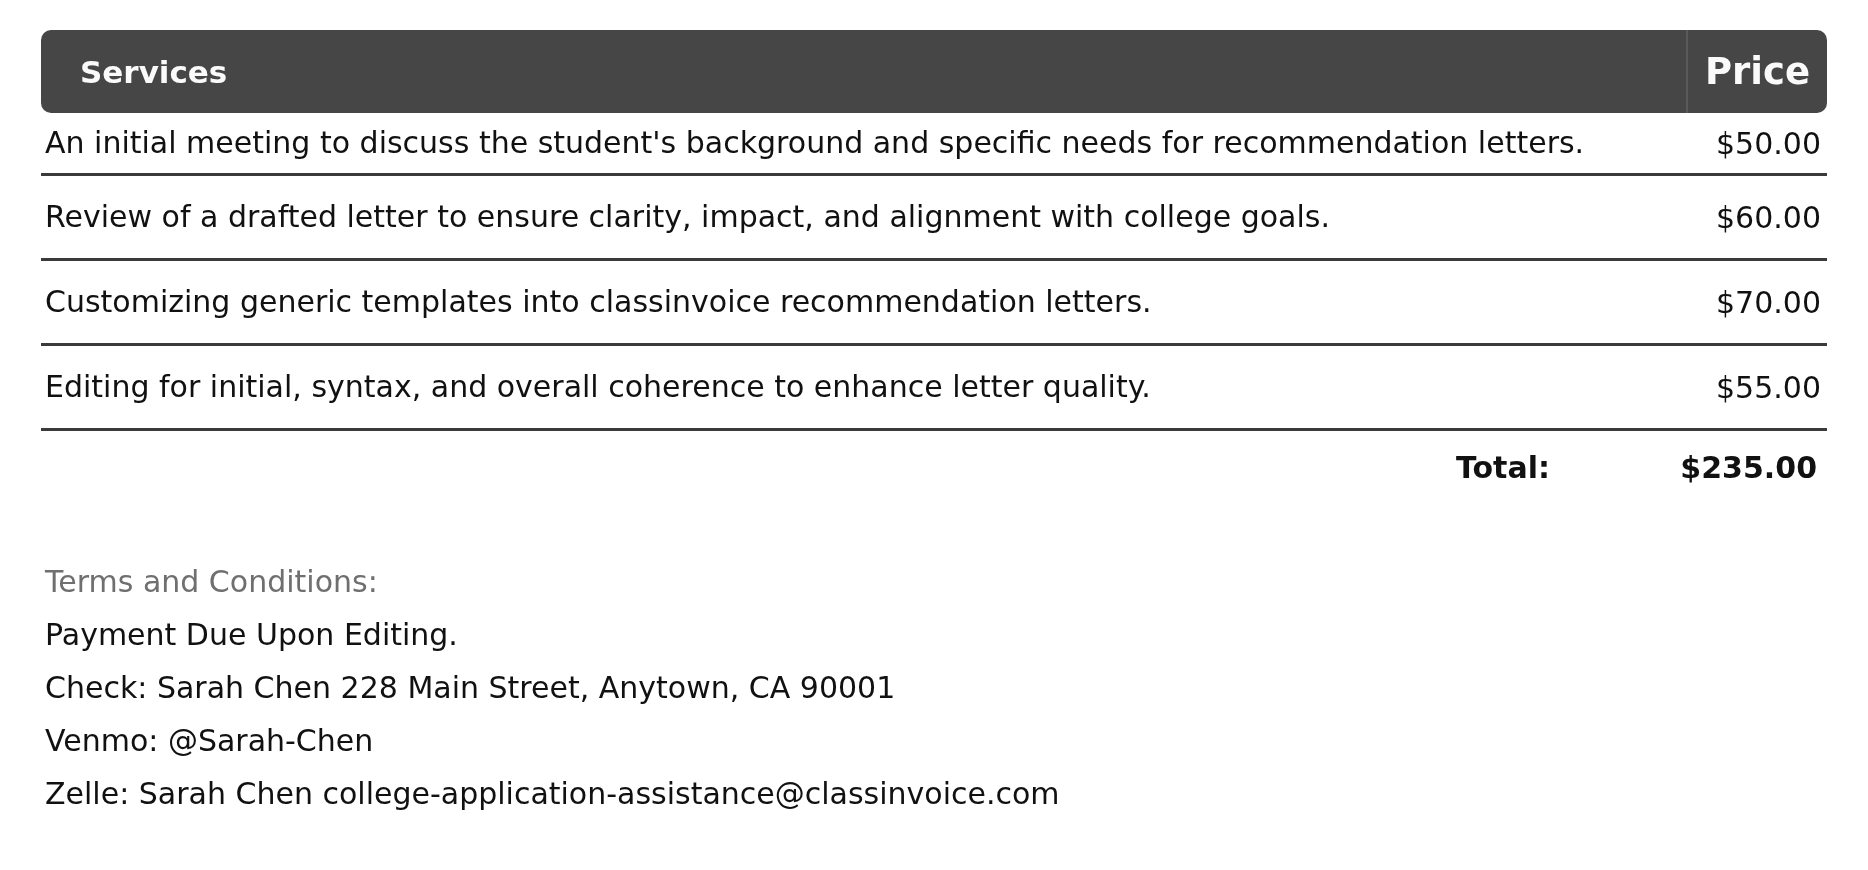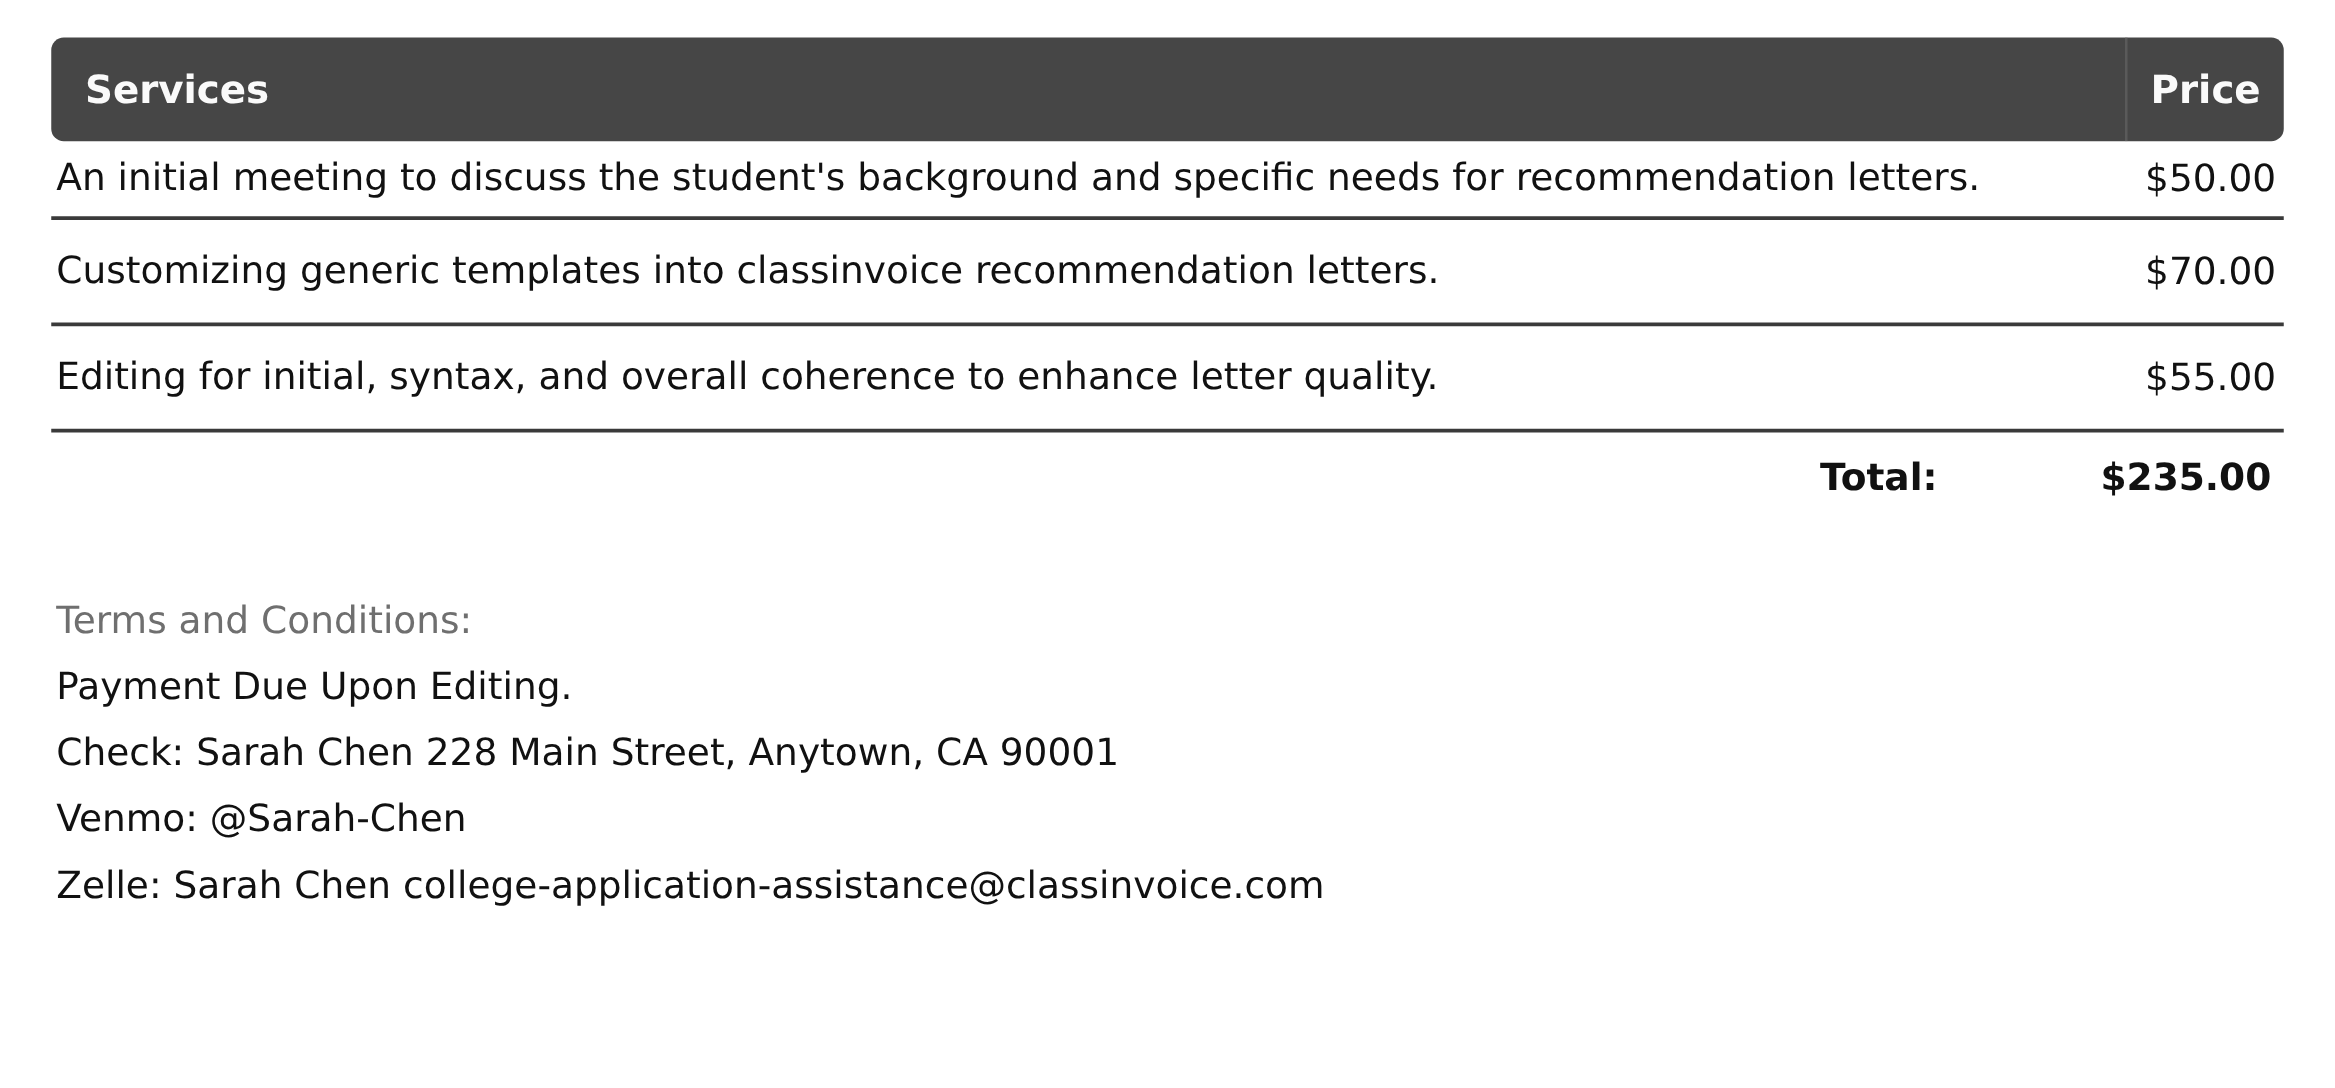--- a/index.html
+++ b/index.html
@@ -29,36 +29,37 @@
   }
   
   .thead {
     display: flex;
     align-items: stretch;
     justify-content: space-between;
     background: var(--header-bg);
     border-radius: 10px;
     height: 83px;
     overflow: hidden;
+    padding-left: 12px;
   }
   .th-services {
     display: flex;
     align-items: center;
     padding-left: 27px;
     font-size: 31px;
     font-weight: bold;
     color: var(--header-text);
   }
   .th-price {
-    width: 127px;
+    width: 141px;
     display: flex;
     align-items: center;
     justify-content: center;
     border-left: 2px solid var(--header-divider);
-    font-size: 31px;
+    font-size: 37px;
     font-weight: bold;
     color: var(--header-text);
   }
   
   .row {
     display: flex;
     align-items: center;
     border-bottom: 3px solid var(--separator);
     padding: 19px 0;
     font-size: 30px;
@@ -119,20 +120,24 @@
   <div class="thead">
     <div class="th-services">Services</div>
     <div class="th-price">Price</div>
   </div>
 
   <div class="row first">
     <div class="desc">An initial meeting to discuss the student's background and specific needs for recommendation letters.</div>
     <div class="price">$50.00</div>
   </div>
 
+  <div class="row">
+    <div class="desc">Review of a drafted letter to ensure clarity, impact, and alignment with college goals.</div>
+    <div class="price">$60.00</div>
+  </div>
 
   <div class="row">
     <div class="desc">Customizing generic templates into classinvoice recommendation letters.</div>
     <div class="price">$70.00</div>
   </div>
 
   <div class="row">
     <div class="desc">Editing for initial, syntax, and overall coherence to enhance letter quality.</div>
     <div class="price">$55.00</div>
   </div>

